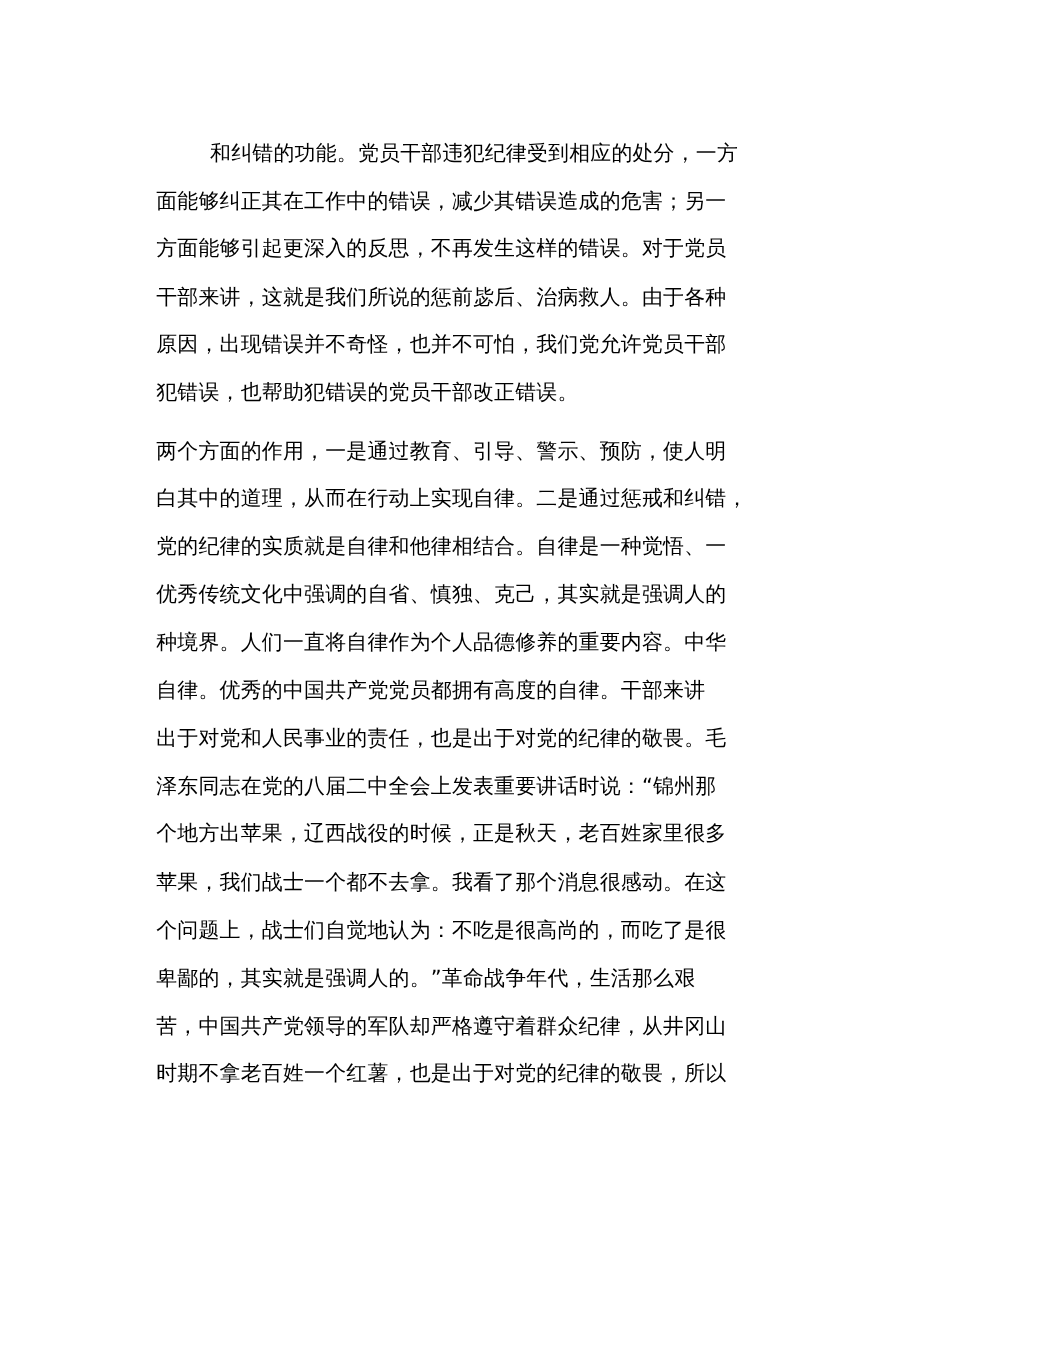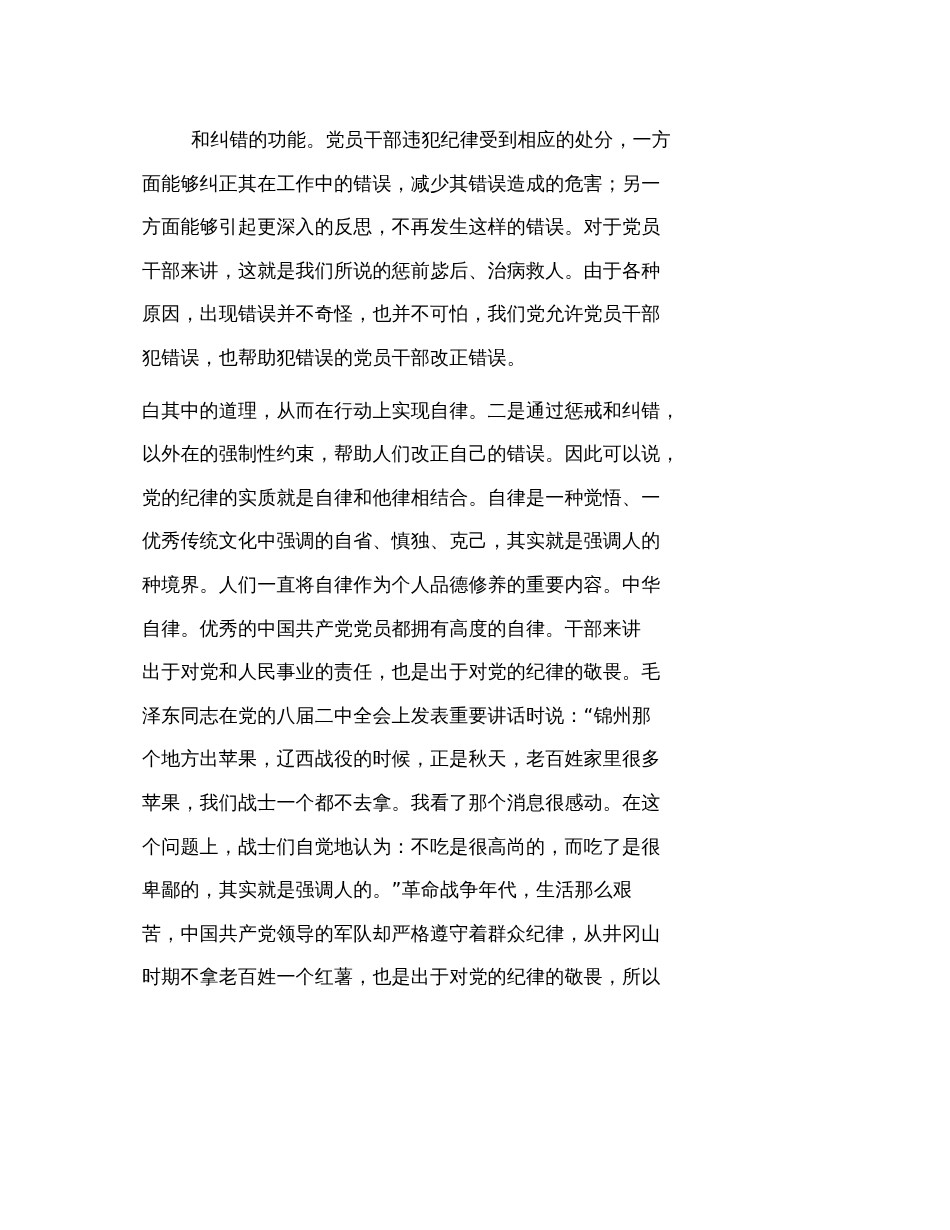--- a/index.html
+++ b/index.html
@@ -56,22 +56,22 @@
     <p class="paragraph">
       <span class="line indent">和纠错的功能。党员干部违犯纪律受到相应的处分，一方</span>
       <span class="line">面能够纠正其在工作中的错误，减少其错误造成的危害；另一</span>
       <span class="line">方面能够引起更深入的反思，不再发生这样的错误。对于党员</span>
       <span class="line">干部来讲，这就是我们所说的惩前毖后、治病救人。由于各种</span>
       <span class="line">原因，出现错误并不奇怪，也并不可怕，我们党允许党员干部</span>
       <span class="line">犯错误，也帮助犯错误的党员干部改正错误。</span>
     </p>
 
     <p class="paragraph">
+      <span class="line">两个方面的作用，一是通过教育、引导、警示、预防，使人明</span>
       <span class="line">白其中的道理，从而在行动上实现自律。二是通过惩戒和纠错，</span>
-      <span class="line">以外在的强制性约束，帮助人们改正自己的错误。因此可以说，</span>
       <span class="line">党的纪律的实质就是自律和他律相结合。自律是一种觉悟、一</span>
       <span class="line">优秀传统文化中强调的自省、慎独、克己，其实就是强调人的</span>
       <span class="line">种境界。人们一直将自律作为个人品德修养的重要内容。中华</span>
       <span class="line">自律。优秀的中国共产党党员都拥有高度的自律。干部来讲</span>
       <span class="line">出于对党和人民事业的责任，也是出于对党的纪律的敬畏。毛</span>
       <span class="line">泽东同志在党的八届二中全会上发表重要讲话时说：“锦州那</span>
       <span class="line">个地方出苹果，辽西战役的时候，正是秋天，老百姓家里很多</span>
       <span class="line">苹果，我们战士一个都不去拿。我看了那个消息很感动。在这</span>
       <span class="line">个问题上，战士们自觉地认为：不吃是很高尚的，而吃了是很</span>
       <span class="line">卑鄙的，其实就是强调人的。”革命战争年代，生活那么艰</span>

